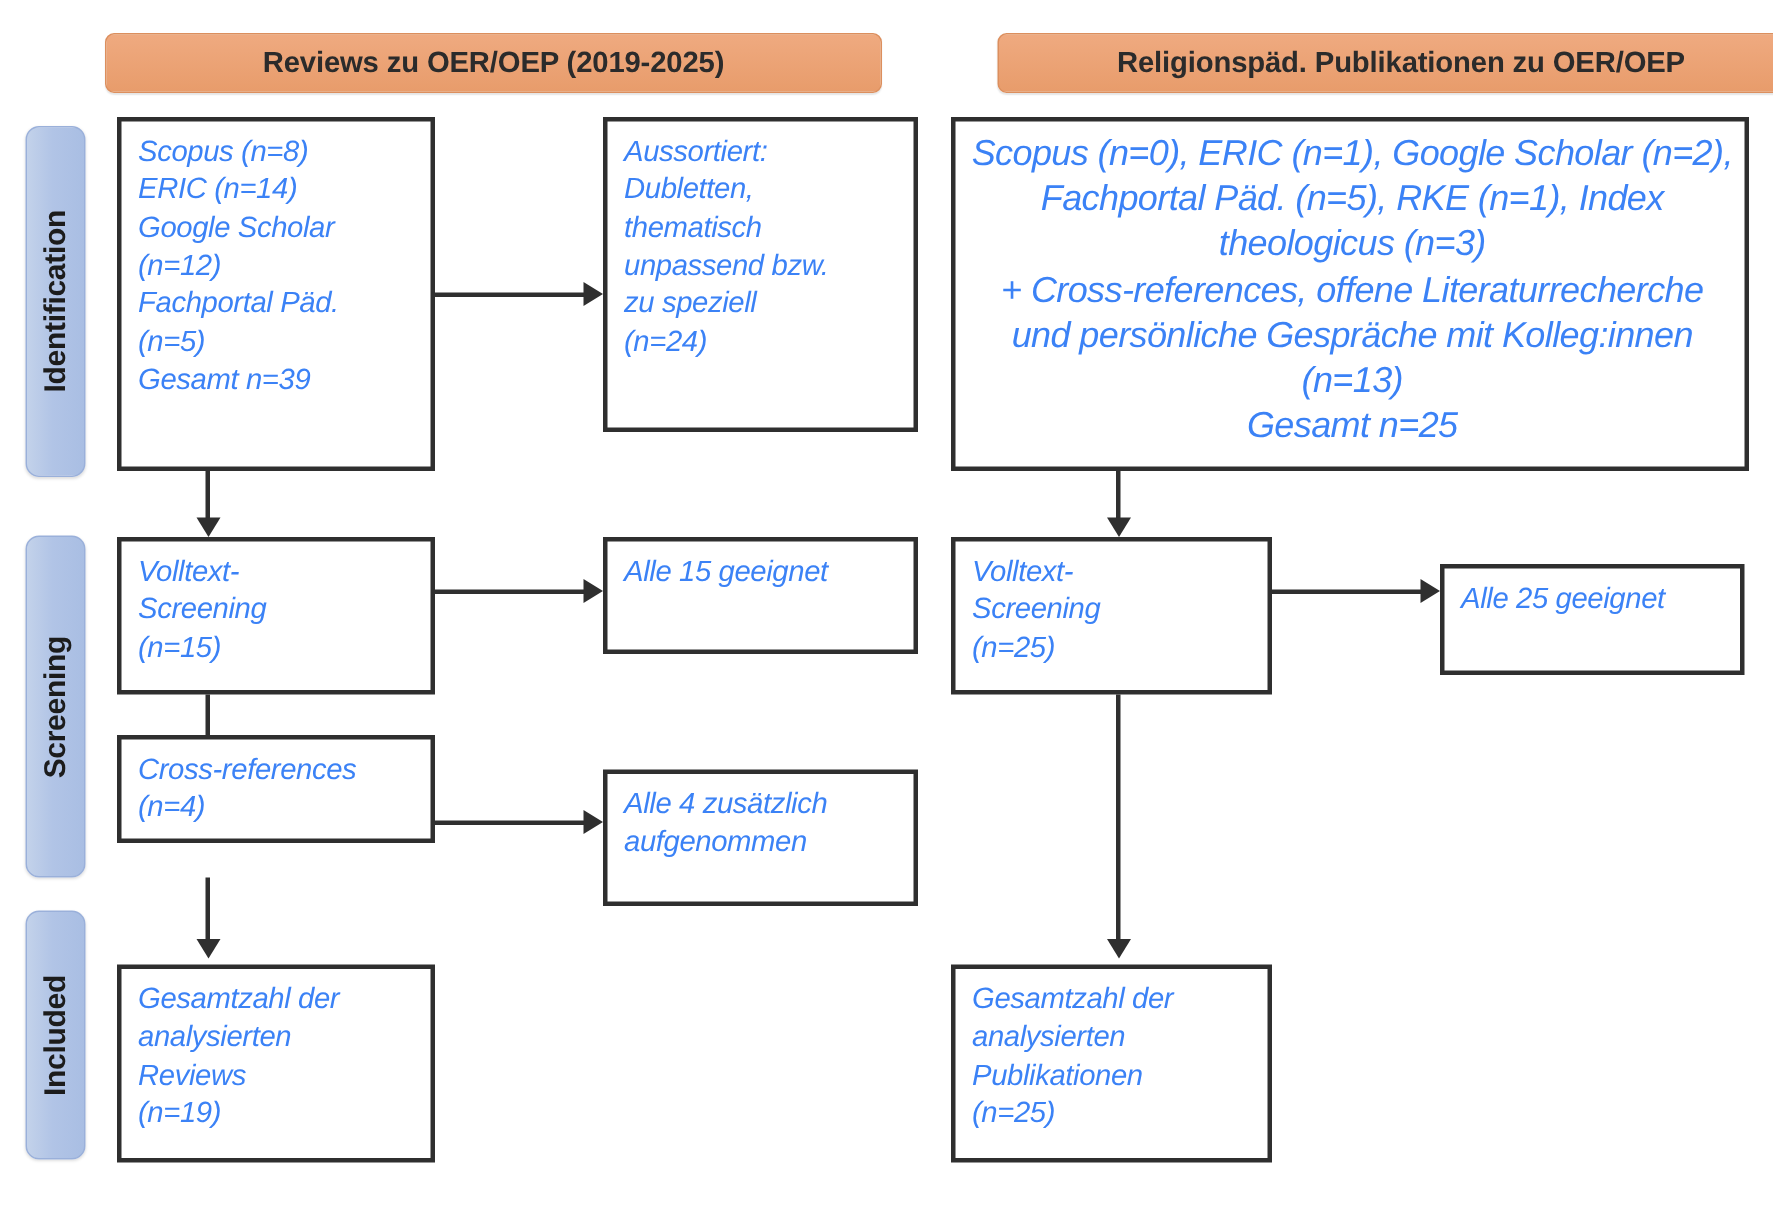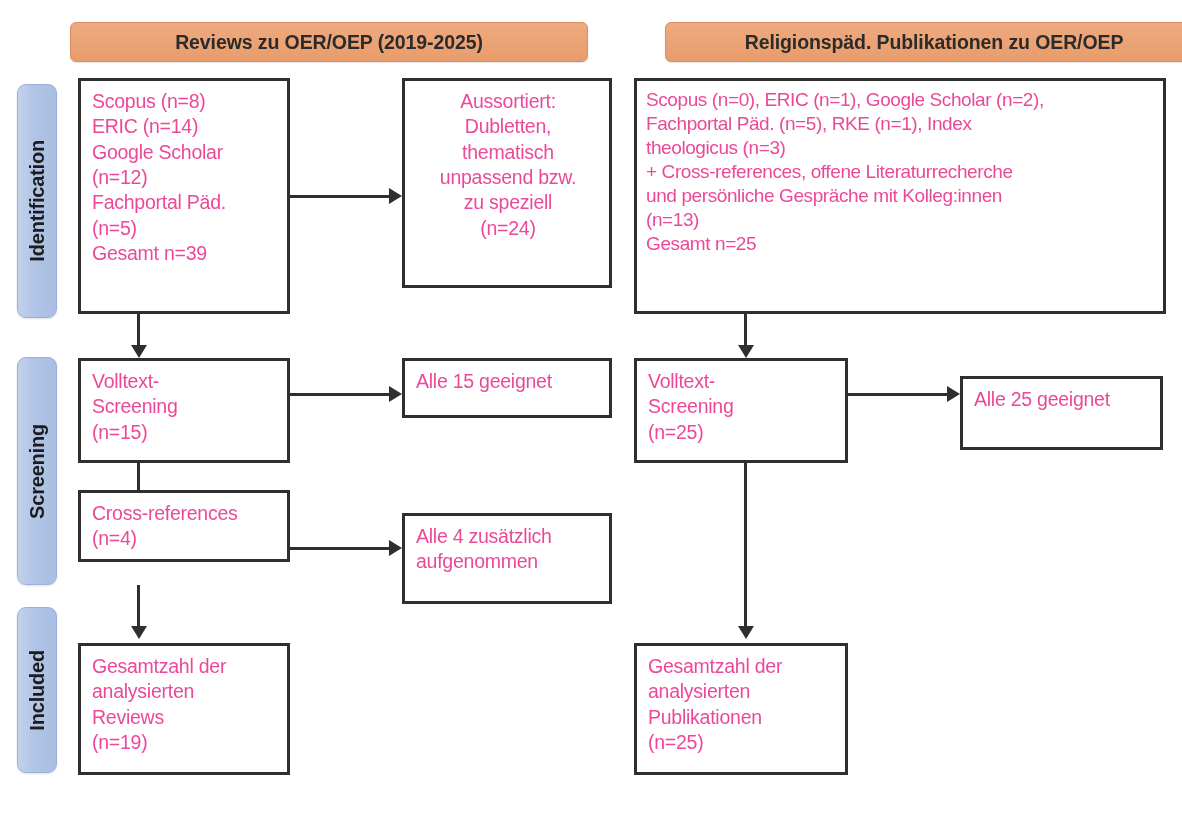--- a/index.html
+++ b/index.html
@@ -59,30 +59,32 @@
 
   
   .box{
     position:absolute;
     background:#ffffff;
     border:3px solid #2f2f2f;
     box-sizing:border-box;
     padding:8px 9px 6px 11px;
     font-size:19.5px;
     line-height:1.30;
-    color:#ec4899;
+    color:#3b82f6;
     letter-spacing:-0.25px;
     white-space:pre-line;
     overflow:hidden;
+    font-style:italic;
   }
   .box.dense{
-    font-size:19px;
+    font-size:24px;
     line-height:1.26;
     letter-spacing:-0.4px;
     padding:7px 6px 4px 9px;
+    text-align:center;
   }
 
   
   .ln{position:absolute;background:#2f2f2f;}
   .ln.h{height:3px;}
   .ln.v{width:3px;}
   .ar{
     position:absolute;
     width:0;height:0;
   }
@@ -119,38 +121,38 @@
   </div>
 
   <div class="box" style="left:78px;top:78px;width:212px;height:236px;">Scopus (n=8)
 ERIC (n=14)
 Google Scholar
 (n=12)
 Fachportal Päd.
 (n=5)
 Gesamt n=39</div>
 
-  <div class="box" style="left:402px;top:78px;width:210px;height:210px;text-align:center;">Aussortiert:
+  <div class="box" style="left:402px;top:78px;width:210px;height:210px;">Aussortiert:
 Dubletten,
 thematisch
 unpassend bzw.
 zu speziell
 (n=24)</div>
 
   <div class="ln h" style="left:290px;top:195px;width:100px;"></div>
   <div class="ar right" style="left:389px;top:188px;"></div>
 
   <div class="ln v" style="left:137px;top:314px;width:3px;height:33px;"></div>
   <div class="ar down" style="left:131px;top:345px;"></div>
 
   <div class="box" style="left:78px;top:358px;width:212px;height:105px;">Volltext-
 Screening
 (n=15)</div>
 
-  <div class="box" style="left:402px;top:358px;width:210px;height:60px;">Alle 15 geeignet</div>
+  <div class="box" style="left:402px;top:358px;width:210px;height:78px;">Alle 15 geeignet</div>
 
   <div class="ln h" style="left:290px;top:393px;width:100px;"></div>
   <div class="ar right" style="left:389px;top:386px;"></div>
 
   <div class="ln v" style="left:137px;top:463px;width:3px;height:46px;"></div>
   <div class="ar down" style="left:131px;top:505px;"></div>
 
   <div class="box" style="left:78px;top:490px;width:212px;height:72px;">Cross-references
 (n=4)</div>
 

